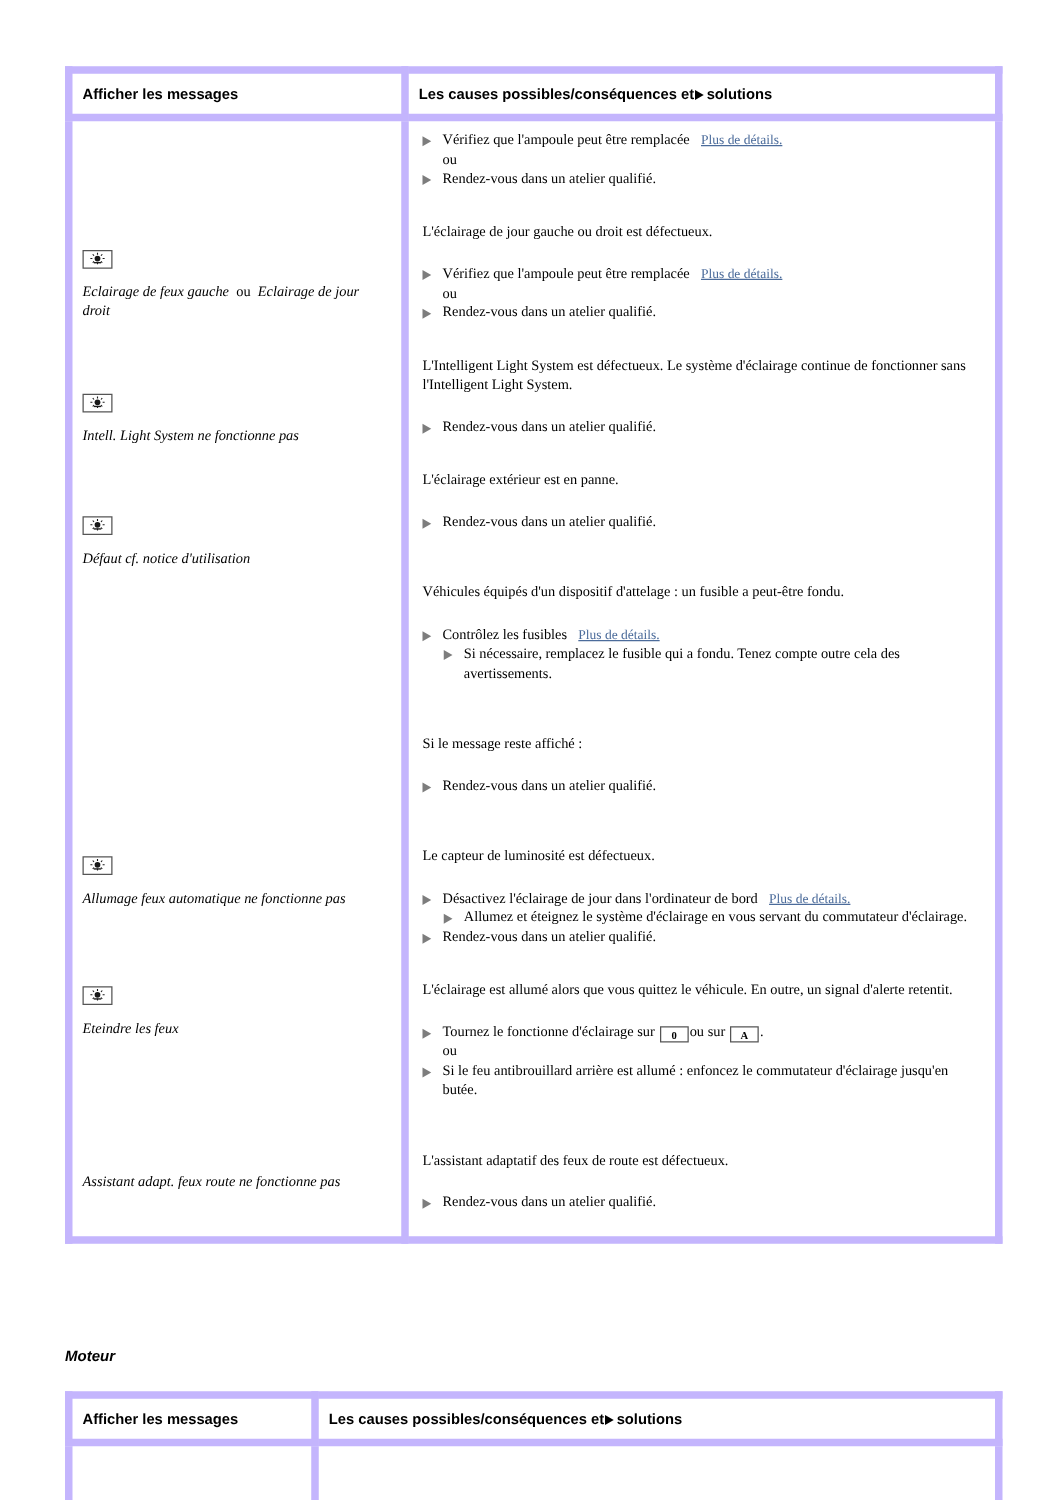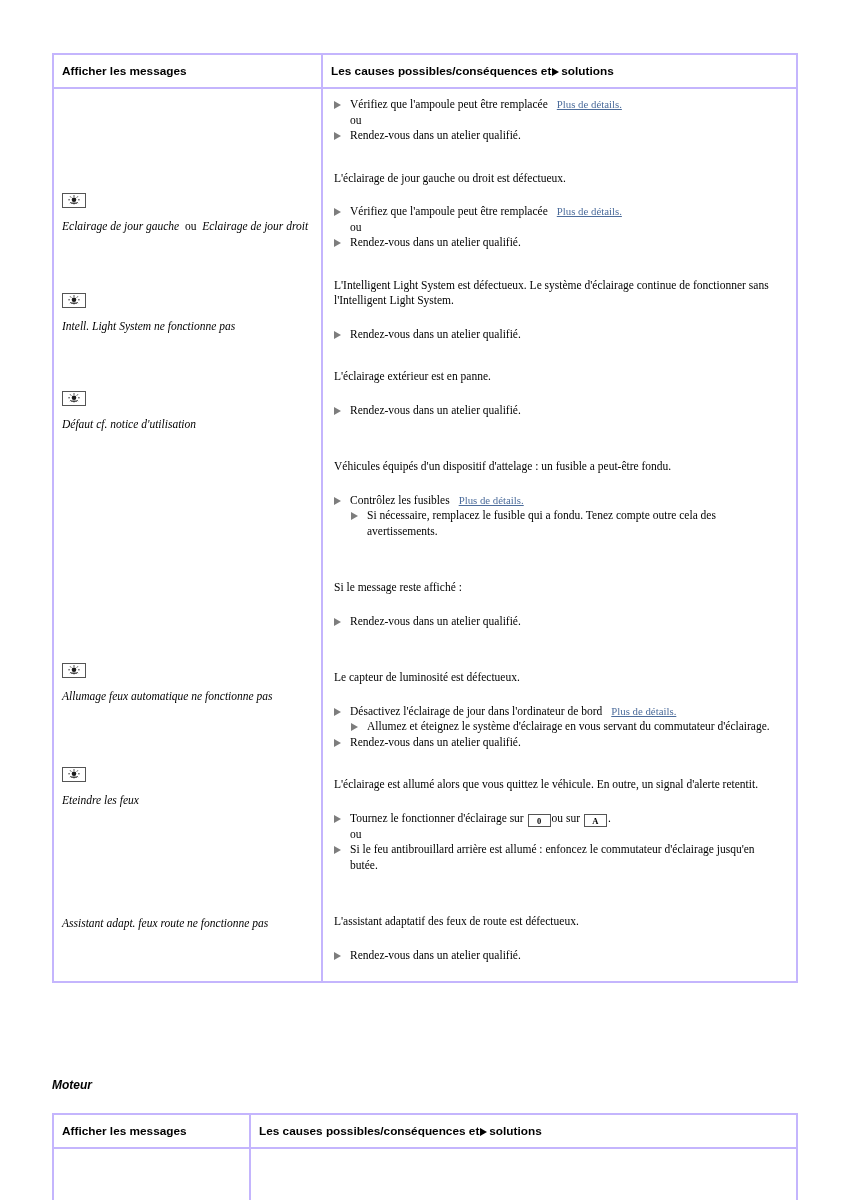--- a/index.html
+++ b/index.html
@@ -24,21 +24,21 @@
     overflow: hidden;
   }
 
   
   .doc-table {
     position: absolute;
     border-collapse: collapse;
     table-layout: fixed;
   }
   .doc-table td {
-    border: 2px solid #c4b5fd;
+    border: 6px solid #c4b5fd;
     vertical-align: top;
     padding: 0;
     background: #fff;
   }
   .doc-table td.no-bottom { border-bottom: none; }
 
   
   #table-lighting {
     left: 52px;
     top: 53px;
@@ -216,21 +216,21 @@
               <span class="icon-box">
                 <svg width="16" height="13" viewBox="0 0 16 13">
                   <g stroke="#1a1a1a" stroke-width="0.9" fill="none">
                     <path d="M8 1.2 V2.8 M4.2 2.4 L5.2 3.6 M11.8 2.4 L10.8 3.6 M2.3 5.8 H3.9 M12.1 5.8 H13.7 M4.2 9.2 L5.2 8.0 M11.8 9.2 L10.8 8.0 M8 10.4 V8.8"></path>
                   </g>
                   <circle cx="8" cy="5.8" r="2.3" fill="#1a1a1a"></circle>
                   <rect x="5.1" y="8.6" width="5.8" height="1.1" fill="#1a1a1a"></rect>
                 </svg>
               </span>
             </div>
-            <span class="msg-name"><span class="plain">Eclairage de jour gauche</span><span class="sep">&nbsp; </span><span class="sep">ou</span><span class="sep">&nbsp; </span><span class="plain">Eclairage de jour droit</span></span>
+            <span class="msg-name"><span class="plain">Eclairage de feux gauche</span><span class="sep">&nbsp; </span><span class="sep">ou</span><span class="sep">&nbsp; </span><span class="plain">Eclairage de jour droit</span></span>
           </div>
 
           <div style="height:58px"></div>
 
           <div>
             <div class="icon-row">
               <span class="icon-box">
                 <svg width="16" height="13" viewBox="0 0 16 13">
                   <g stroke="#1a1a1a" stroke-width="0.9" fill="none">
                     <path d="M8 1.2 V2.8 M4.2 2.4 L5.2 3.6 M11.8 2.4 L10.8 3.6 M2.3 5.8 H3.9 M12.1 5.8 H13.7 M4.2 9.2 L5.2 8.0 M11.8 9.2 L10.8 8.0 M8 10.4 V8.8"></path>
@@ -388,21 +388,21 @@
               <span class="tri"></span><span>Rendez-vous dans un atelier qualifié.</span>
             </p>
           </div>
 
           <div class="spacer-lg"></div>
 
           <div>
             <p class="para">L'éclairage est allumé alors que vous quittez le véhicule. En outre, un signal d'alerte retentit.</p>
             <div class="spacer-md"></div>
             <p class="bullet">
-              <span class="tri"></span><span>Tournez le fonctionner d'éclairage sur</span>
+              <span class="tri"></span><span>Tournez le fonctionne d'éclairage sur</span>
               <span class="keycap">0</span><span>ou sur</span>
               <span class="keycap">A</span><span>.</span>
             </p>
             <p class="or-line">ou</p>
             <p class="bullet">
               <span class="tri"></span><span>Si le feu antibrouillard arrière est allumé : enfoncez le commutateur d'éclairage jusqu'en butée.</span>
             </p>
           </div>
 
           <div class="spacer-xl"></div>

